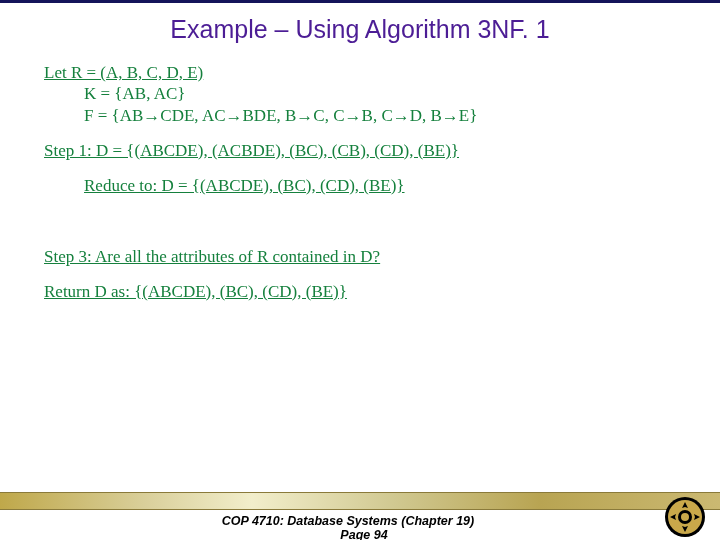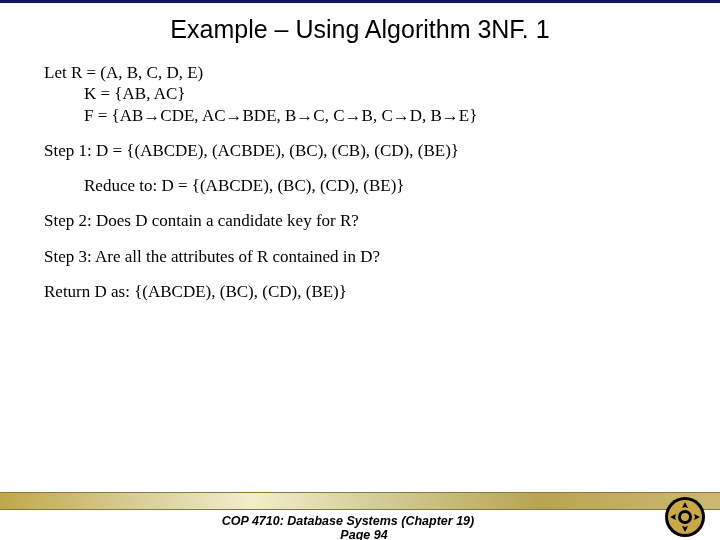--- a/index.html
+++ b/index.html
@@ -12,29 +12,30 @@
     overflow: hidden;
   }
   .top-line {
     height: 3px;
     background: #14145a;
     width: 100%;
   }
   .title {
     text-align: center;
     font-size: 25px;
-    color: #000000;
+    color: #4c1d95;
     font-family: Arial, sans-serif;
     padding: 12px 0 18px 0;
   }
   .content {
     padding: 0 40px 0 44px;
     font-size: 17px;
-    color: #000000;
+    color: #15803d;
     line-height: 1.25;
+    text-decoration: underline;
   }
   .content p { margin-bottom: 14px; }
   .indent1 { padding-left: 40px; }
   .indent2 { padding-left: 58px; }
   .arrow { font-family: Arial, sans-serif; }
   .footer {
     position: absolute;
     left: 0; right: 0; bottom: 0;
     height: 48px;
   }
@@ -84,21 +85,21 @@
     <span class="indent1" style="display:inline-block">
       <span>F = {AB</span><span class="arrow">→</span><span>CDE, AC</span><span class="arrow">→</span><span>BDE, B</span><span class="arrow">→</span><span>C, C</span><span class="arrow">→</span><span>B, C</span><span class="arrow">→</span><span>D, B</span><span class="arrow">→</span><span>E}</span>
     </span>
   </p>
 
   <p>Step 1: D = {(ABCDE), (ACBDE), (BC), (CB), (CD), (BE)}</p>
 
   <p class="indent1">Reduce to: D = {(ABCDE), (BC), (CD), (BE)}</p>
 
   <p>
-    <span>Step 2: Does D contain a candidate key for R?</span><br>
+    <br>
   </p>
 
   <p>
     <span>Step 3: Are all the attributes of R contained in D?</span><br>
   </p>
 
   <p>Return D as: {(ABCDE), (BC), (CD), (BE)}</p>
 </div>
 
 <div class="footer">

